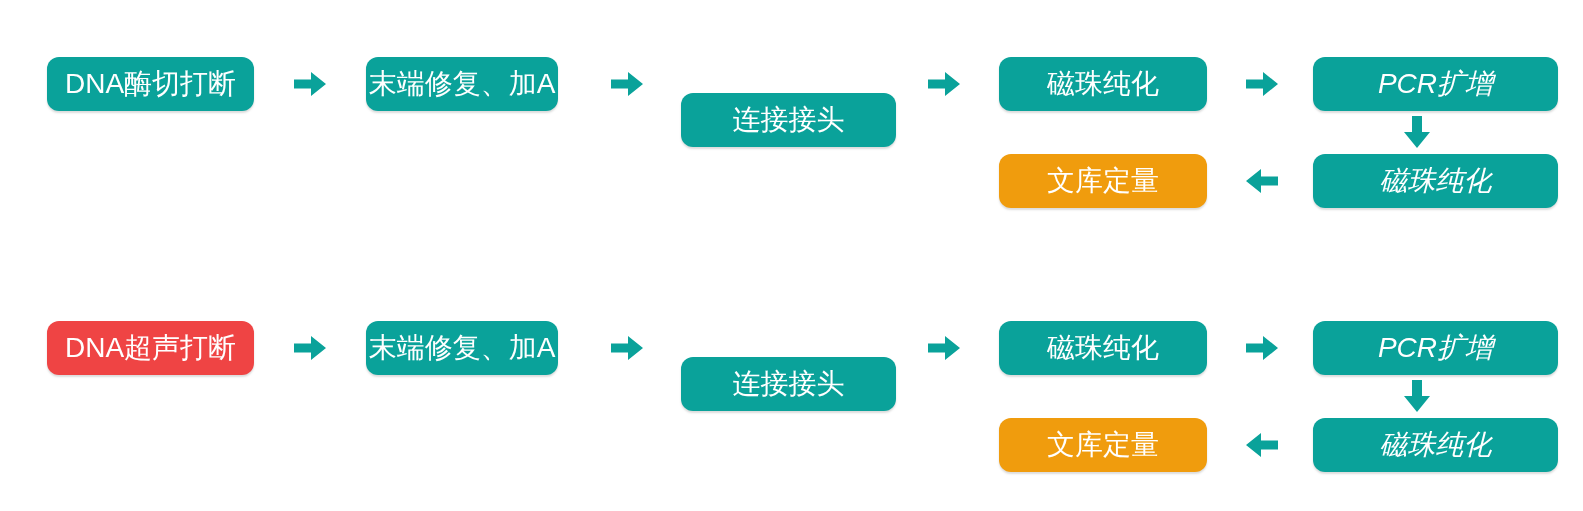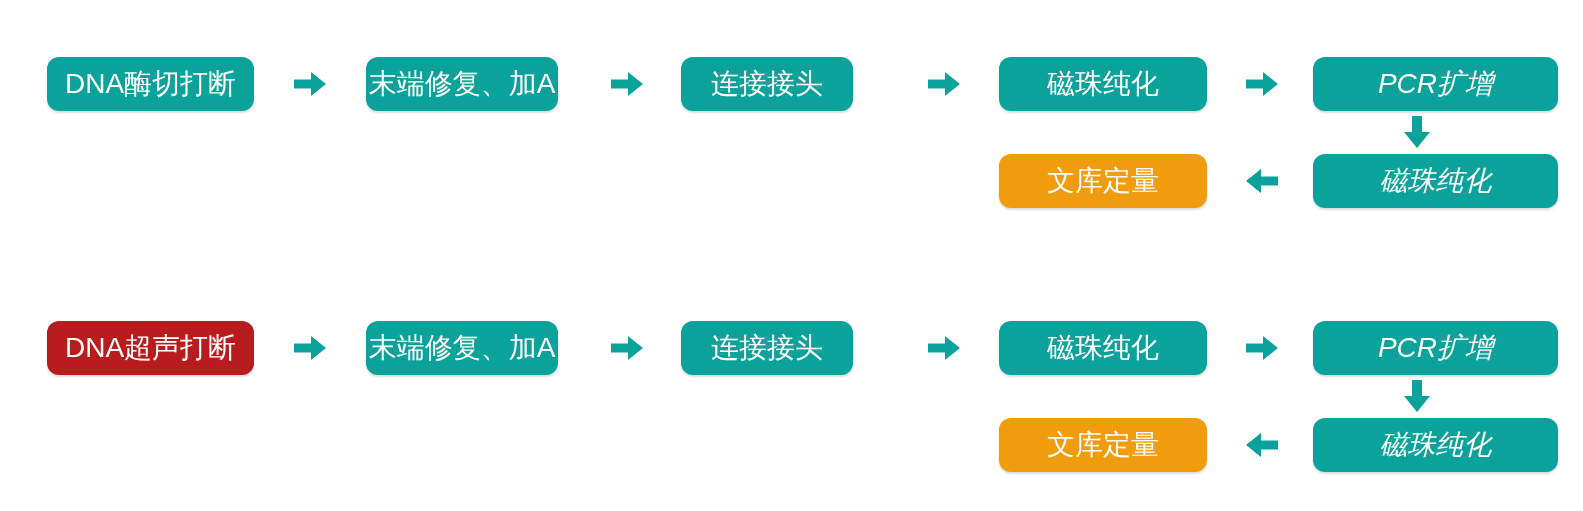--- a/index.html
+++ b/index.html
@@ -28,21 +28,21 @@
     line-height: 54px;
     text-align: center;
     white-space: nowrap;
     box-shadow: 0 2px 2px rgba(130,130,130,0.28);
   }
   .main-row { top: var(--mt); }
   .sub-row  { top: var(--st); text-align: center; }
 
   .b1 { left: 47px;   width: 207px; }
   .b2 { left: 366px;  width: 192px; }
-  .b3 { left: 681px;  width: 172px; }
+  .b3 { left: 681px;  width: 215px; margin-top: 36px; }
   .b4 { left: 999px;  width: 208px; }
   .b5 { left: 1313px; width: 245px; font-style: italic; }
 
   .arrow { position: absolute; display: block; }
   .r-arrow { width: 32px; height: 24px; top: calc(var(--mt) + 15px); }
   .ra1 { left: 294px; }
   .ra2 { left: 611px; }
   .ra3 { left: 928px; }
   .ra4 { left: 1246px; }
   .d-arrow { width: 26px; height: 32px; left: 1404px; top: calc(var(--mt) + 59px); }
@@ -76,21 +76,21 @@
         <polygon fill="currentColor" points="8,0 18,0 18,16 26,16 13,32 0,16 8,16"></polygon>
       </svg>
     <div class="step sub-row b5" style="background-color: rgb(10, 162, 154);">磁珠纯化</div>
     <svg class="arrow l-arrow" viewBox="0 0 32 24" style="color: rgb(10, 162, 154);">
         <polygon fill="currentColor" points="32,7.5 15,7.5 15,0 0,12 15,24 15,16.5 32,16.5"></polygon>
       </svg>
     <div class="step sub-row b4" style="background-color: rgb(240, 156, 13);">文库定量</div>
   </div>
 
   <div class="flow-group g2">
-    <div class="step main-row b1" style="background-color: #b91c1c;">DNA超声打断</div>
+    <div class="step main-row b1" style="background-color: #ef4444;">DNA超声打断</div>
     <svg class="arrow r-arrow ra1" viewBox="0 0 32 24" style="color: rgb(10, 162, 154);">
         <polygon fill="currentColor" points="0,7.5 17,7.5 17,0 32,12 17,24 17,16.5 0,16.5"></polygon>
       </svg>
     <div class="step main-row b2" style="background-color: rgb(10, 162, 154);">末端修复、加A</div>
     <svg class="arrow r-arrow ra2" viewBox="0 0 32 24" style="color: rgb(10, 162, 154);">
         <polygon fill="currentColor" points="0,7.5 17,7.5 17,0 32,12 17,24 17,16.5 0,16.5"></polygon>
       </svg>
     <div class="step main-row b3" style="background-color: rgb(10, 162, 154);">连接接头</div>
     <svg class="arrow r-arrow ra3" viewBox="0 0 32 24" style="color: rgb(10, 162, 154);">
         <polygon fill="currentColor" points="0,7.5 17,7.5 17,0 32,12 17,24 17,16.5 0,16.5"></polygon>

